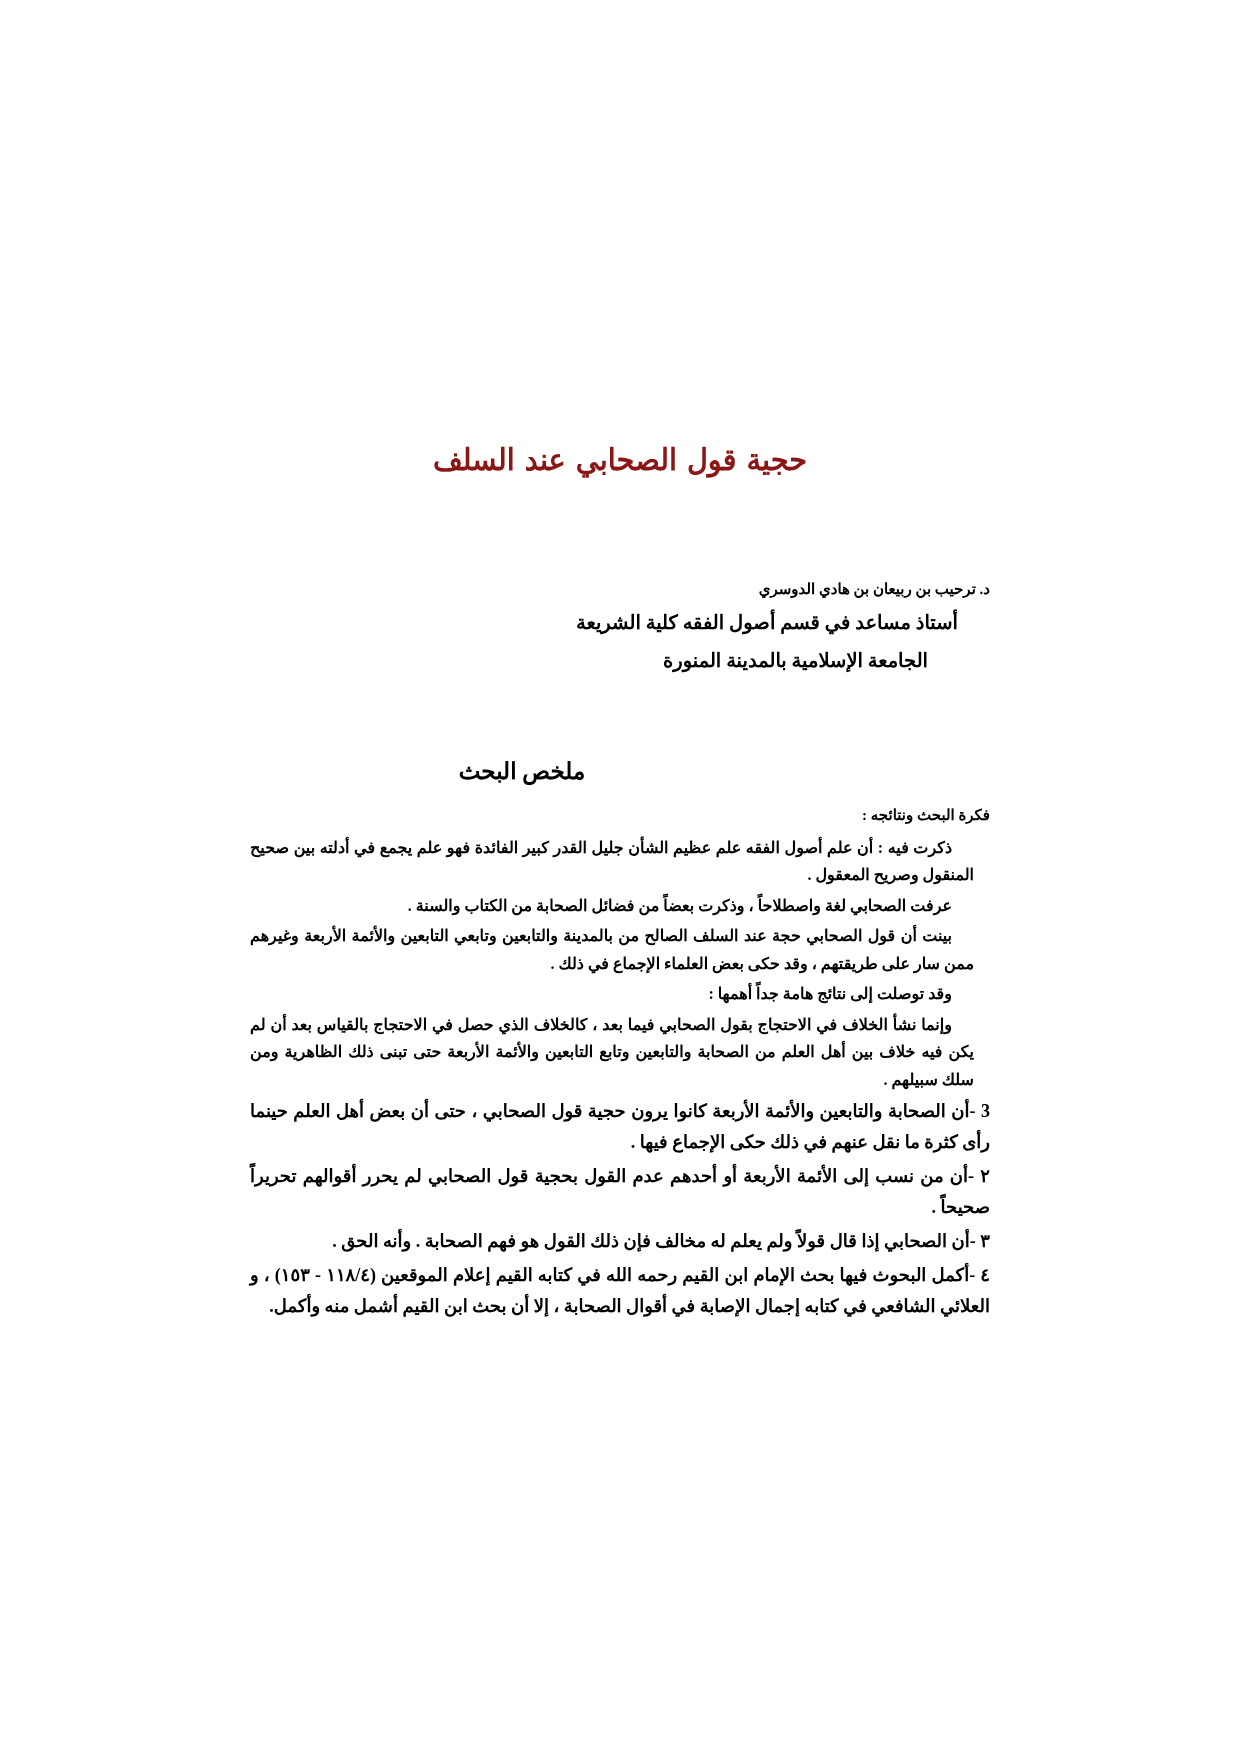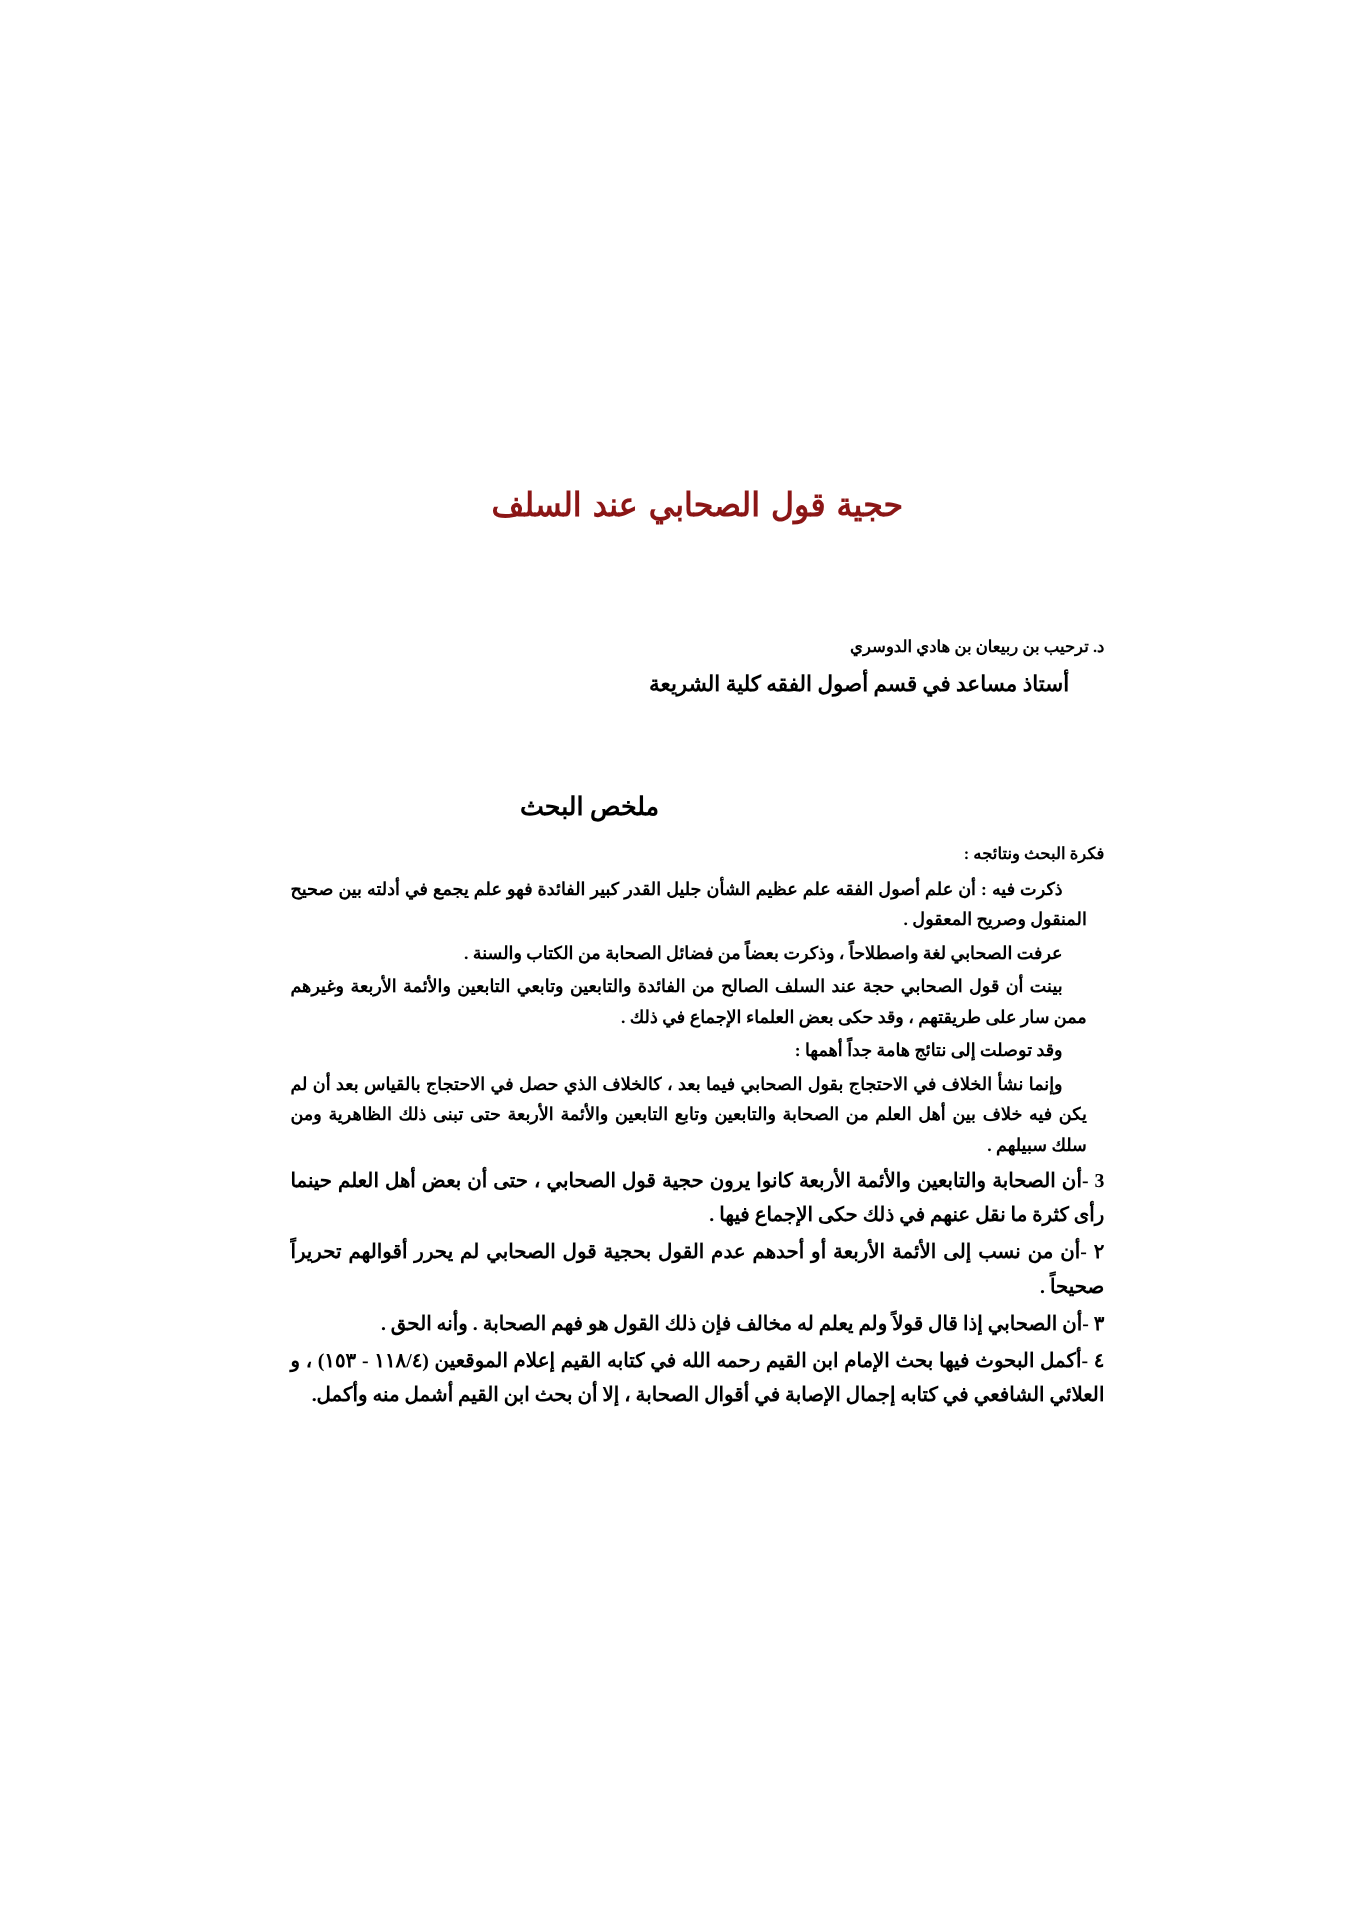--- a/index.html
+++ b/index.html
@@ -14,21 +14,21 @@
     background: #ffffff;
     margin: 0 auto;
     overflow: hidden;
     font-family: "Liberation Serif", "DejaVu Serif", serif;
     direction: rtl;
     text-align: right;
   }
   .content {
     position: absolute;
     top: 440px;
-    right: 236px;
+    right: 250px;
     left: 250px;
     width: 740px;
   }
 
   
   .doc-title {
     text-align: center;
     color: #8B1616;
     font-size: 30px;
     font-weight: bold;
@@ -106,31 +106,32 @@
 <body>
 
 <div class="page">
   <div class="content">
 
     <h1 class="doc-title" style="color: rgb(139, 22, 22);">حجية قول الصحابي عند السلف</h1>
 
     <div class="author-block">
       <p class="author-name">د. ترحيب بن ربيعان بن هادي الدوسري</p>
       <p class="author-affil affil-1">أستاذ مساعد في قسم أصول الفقه كلية الشريعة</p>
+      <p class="author-affil affil-2">الجامعة الإسلامية بالمدينة المنورة</p>
     </div>
 
     <h2 class="abstract-heading">ملخص البحث</h2>
 
     <p class="lead-line">فكرة البحث ونتائجه :</p>
 
     <p class="body">ذكرت فيه : أن علم أصول الفقه علم عظيم الشأن جليل القدر كبير الفائدة فهو علم يجمع في أدلته بين صحيح المنقول وصريح المعقول .</p>
 
     <p class="body short">عرفت الصحابي لغة واصطلاحاً ، وذكرت بعضاً من فضائل الصحابة من الكتاب والسنة  .</p>
 
-    <p class="body">بينت أن قول الصحابي حجة عند السلف الصالح من الفائدة والتابعين وتابعي التابعين والأئمة الأربعة وغيرهم ممن سار على طريقتهم ، وقد حكى بعض العلماء الإجماع في ذلك .</p>
+    <p class="body">بينت أن قول الصحابي حجة عند السلف الصالح من بالمدينة والتابعين وتابعي التابعين والأئمة الأربعة وغيرهم ممن سار على طريقتهم ، وقد حكى بعض العلماء الإجماع في ذلك .</p>
 
     <p class="body short">وقد توصلت إلى نتائج هامة جداً أهمها :</p>
 
     <p class="body">وإنما نشأ الخلاف في الاحتجاج بقول الصحابي فيما بعد ، كالخلاف الذي حصل في الاحتجاج بالقياس بعد أن لم يكن فيه خلاف بين  أهل العلم من الصحابة والتابعين وتابع التابعين والأئمة الأربعة حتى تبنى ذلك  الظاهرية ومن سلك سبيلهم .</p>
 
     <p class="numbered">3 -أن الصحابة والتابعين والأئمة الأربعة كانوا يرون حجية قول الصحابي ، حتى أن بعض أهل العلم حينما رأى كثرة ما نقل عنهم في ذلك حكى الإجماع فيها .</p>
 
     <p class="numbered">٢ -أن من نسب إلى  الأئمة الأربعة أو أحدهم عدم القول بحجية قول الصحابي لم يحرر أقوالهم تحريراً صحيحاً .</p>
 
     <p class="numbered">٣ -أن الصحابي إذا قال قولاً ولم يعلم له مخالف فإن ذلك القول هو فهم الصحابة  . وأنه الحق .</p>

